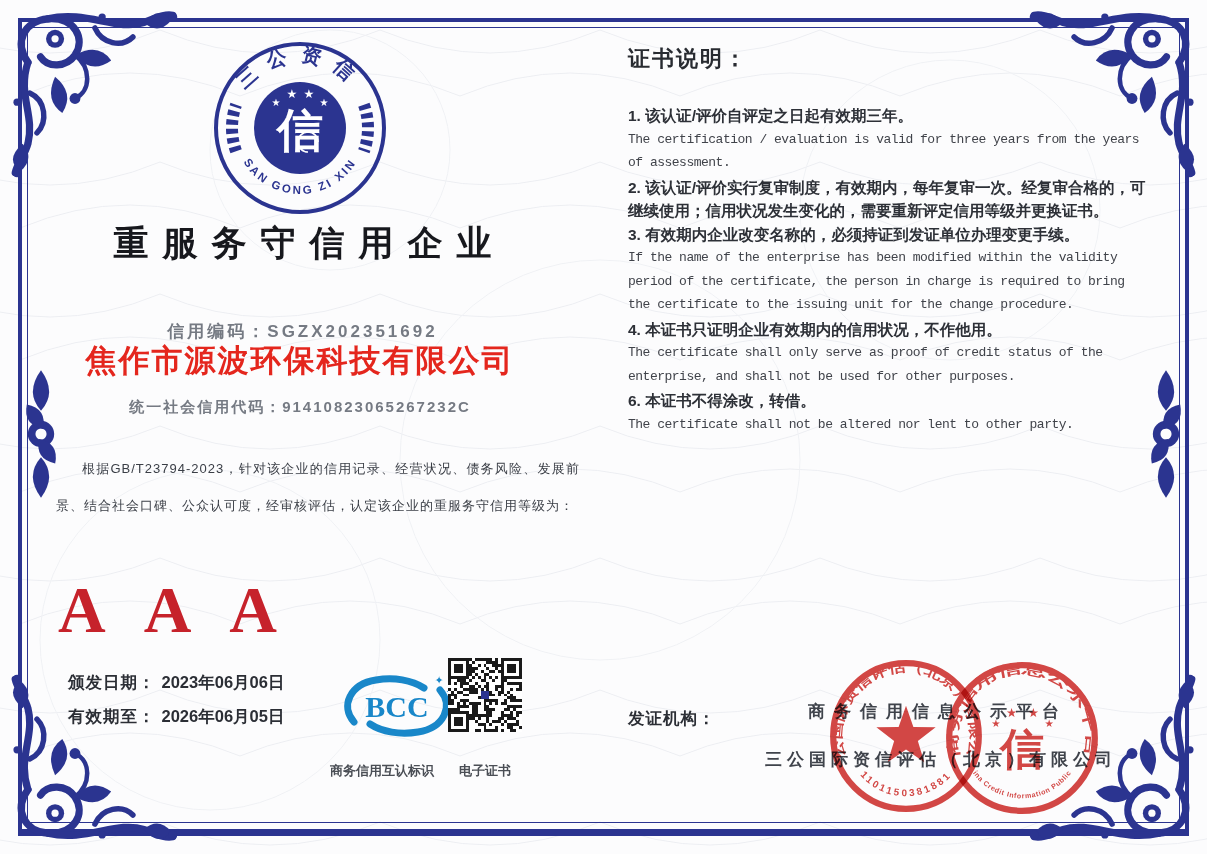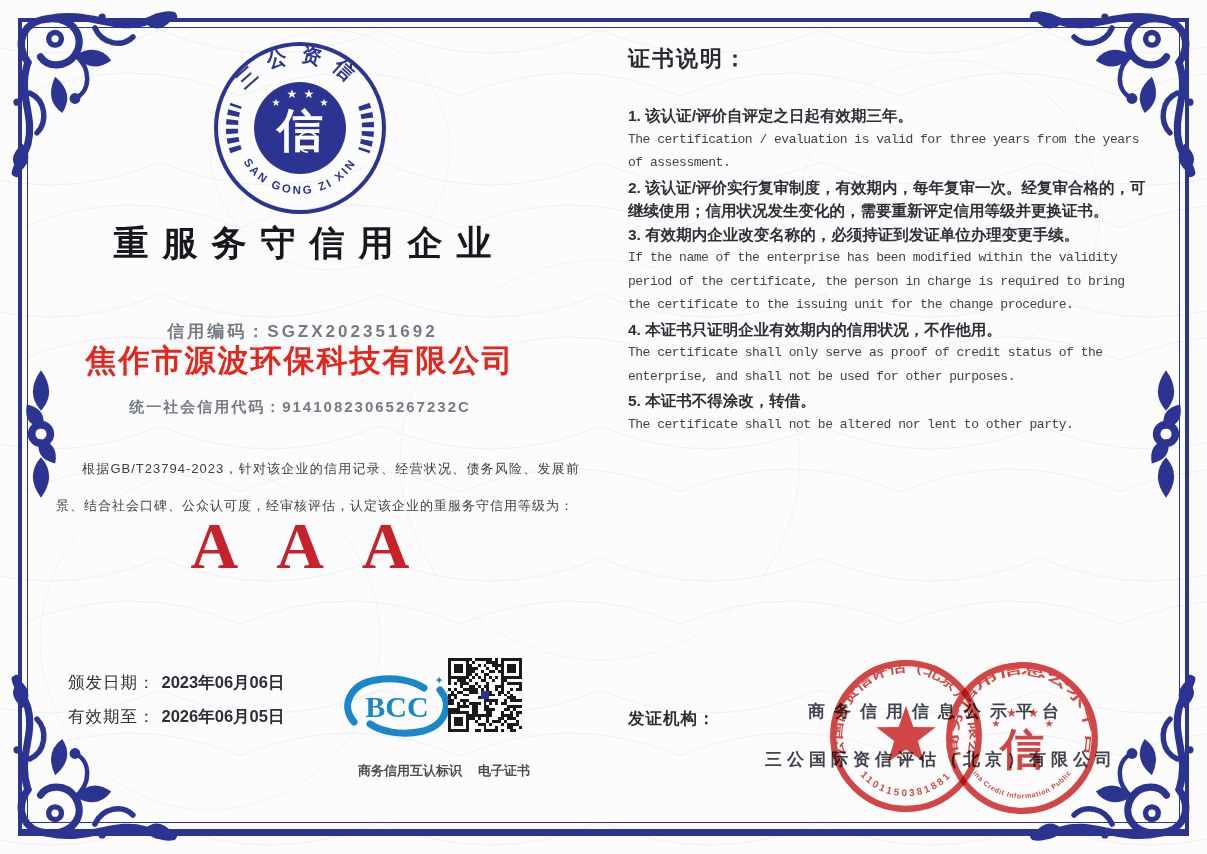--- a/index.html
+++ b/index.html
@@ -16,30 +16,30 @@
   .title{left:30px;top:220px;width:545px;text-align:center;font-family:"Liberation Serif",serif;
     font-size:35px;font-weight:bold;letter-spacing:14px;text-indent:14px;color:#17181d;}
   .credit-code{left:30px;top:308px;width:545px;text-align:center;font-size:17px;font-weight:600;
     letter-spacing:3px;color:#757a83;margin-top:12px;}
   .company{left:10px;top:340px;width:580px;text-align:center;font-size:31px;font-weight:800;
     letter-spacing:2px;color:#e4261d;}
   .uscc{left:10px;top:398px;width:580px;text-align:center;font-size:15px;font-weight:600;
     letter-spacing:2px;color:#757a83;}
   .body-par{left:56px;top:430px;width:524px;font-size:13px;font-weight:400;color:#3a3e46;
     line-height:37px;text-align:justify;text-indent:2em;letter-spacing:1px;margin-top:20px;}
-  .rating{left:20px;top:508px;width:560px;text-align:center;font-family:"Liberation Serif",serif;
+  .rating{left:20px;top:572px;width:560px;text-align:left;font-family:"Liberation Serif",serif;
     font-size:66px;font-weight:bold;letter-spacing:38px;text-indent:38px;color:#c6222b;}
   .info{left:68px;top:672px;font-size:16.5px;color:#2b2e35;}
   .info-row{display:flex;margin-bottom:12px;}
-  .info-label{font-weight:normal;letter-spacing:1px;white-space:nowrap;}
+  .info-label{font-weight:bold;letter-spacing:1px;white-space:nowrap;}
   .info-value{font-weight:600;margin-left:6px;}
   .url-list div{font-family:"Liberation Mono",monospace;font-size:15.5px;font-weight:600;
     margin-bottom:7px;letter-spacing:-0.5px;}
-  .bcc-label{left:330px;top:762px;width:132px;text-align:right;font-size:13px;font-weight:600;color:#4a4e55;}
-  .qr-label{left:440px;top:762px;width:90px;text-align:right;font-size:13px;font-weight:600;color:#4a4e55;}
+  .bcc-label{left:330px;top:762px;width:132px;text-align:left;font-size:13px;font-weight:600;color:#4a4e55;}
+  .qr-label{left:440px;top:762px;width:90px;text-align:center;font-size:13px;font-weight:600;color:#4a4e55;}
   
   .notes{left:628px;top:44px;width:522px;}
   .notes-heading{font-size:22px;font-weight:bold;color:#282b31;letter-spacing:2px;margin:0 0 30px 0;}
   .note-zh{font-size:15.5px;font-weight:bold;color:#2d3037;line-height:23.5px;margin:0;}
   .note-en{font-family:"Liberation Mono",monospace;font-size:13px;color:#40434a;
     line-height:23.5px;margin:0 0 1px 0;letter-spacing:-0.5px;}
   .issuer-label{left:628px;top:708px;font-size:16.5px;font-weight:bold;color:#2b2e35;letter-spacing:1px;}
   .issuer-line1{left:726px;top:700px;width:424px;text-align:center;font-size:17px;font-weight:600;
     letter-spacing:9px;color:#3f434b;z-index:1;}
   .issuer-line2{left:726px;top:748px;width:430px;text-align:center;font-size:17px;font-weight:600;
@@ -436,21 +436,21 @@
 
   <div class="abs notes">
     <p class="notes-heading">证书说明：</p>
     <p class="note-zh">1. 该认证/评价自评定之日起有效期三年。</p>
     <p class="note-en">The certification / evaluation is valid for three years from the years of assessment.</p>
     <p class="note-zh">2. 该认证/评价实行复审制度，有效期内，每年复审一次。经复审合格的，可继续使用；信用状况发生变化的，需要重新评定信用等级并更换证书。</p>
     <p class="note-zh">3. 有效期内企业改变名称的，必须持证到发证单位办理变更手续。</p>
     <p class="note-en">If the name of the enterprise has been modified within the validity period of the certificate, the person in charge is required to bring the certificate to the issuing unit for the change procedure.</p>
     <p class="note-zh">4. 本证书只证明企业有效期内的信用状况，不作他用。</p>
     <p class="note-en">The certificate shall only serve as proof of credit status of the enterprise, and shall not be used for other purposes.</p>
-    <p class="note-zh">5. 本证书不得涂改，转借。</p>
+    <p class="note-zh">6. 本证书不得涂改，转借。</p>
     <p class="note-en">The certificate shall not be altered nor lent to other party.</p>
   </div>
 
   <div class="abs issuer-label">发证机构：</div>
   <div class="abs issuer-line1">商务信用信息公示平台</div>
   <div class="abs issuer-line2">三公国际资信评估（北京）有限公司</div>
 
   <svg class="abs seal" width="156" height="156" viewBox="0 0 150 150" style="left:828px;top:658px;">
     <defs>
       <path id="s1-top" d="M15.1,91 A62,62 0 1 1 134.9,91" fill="none"></path>

